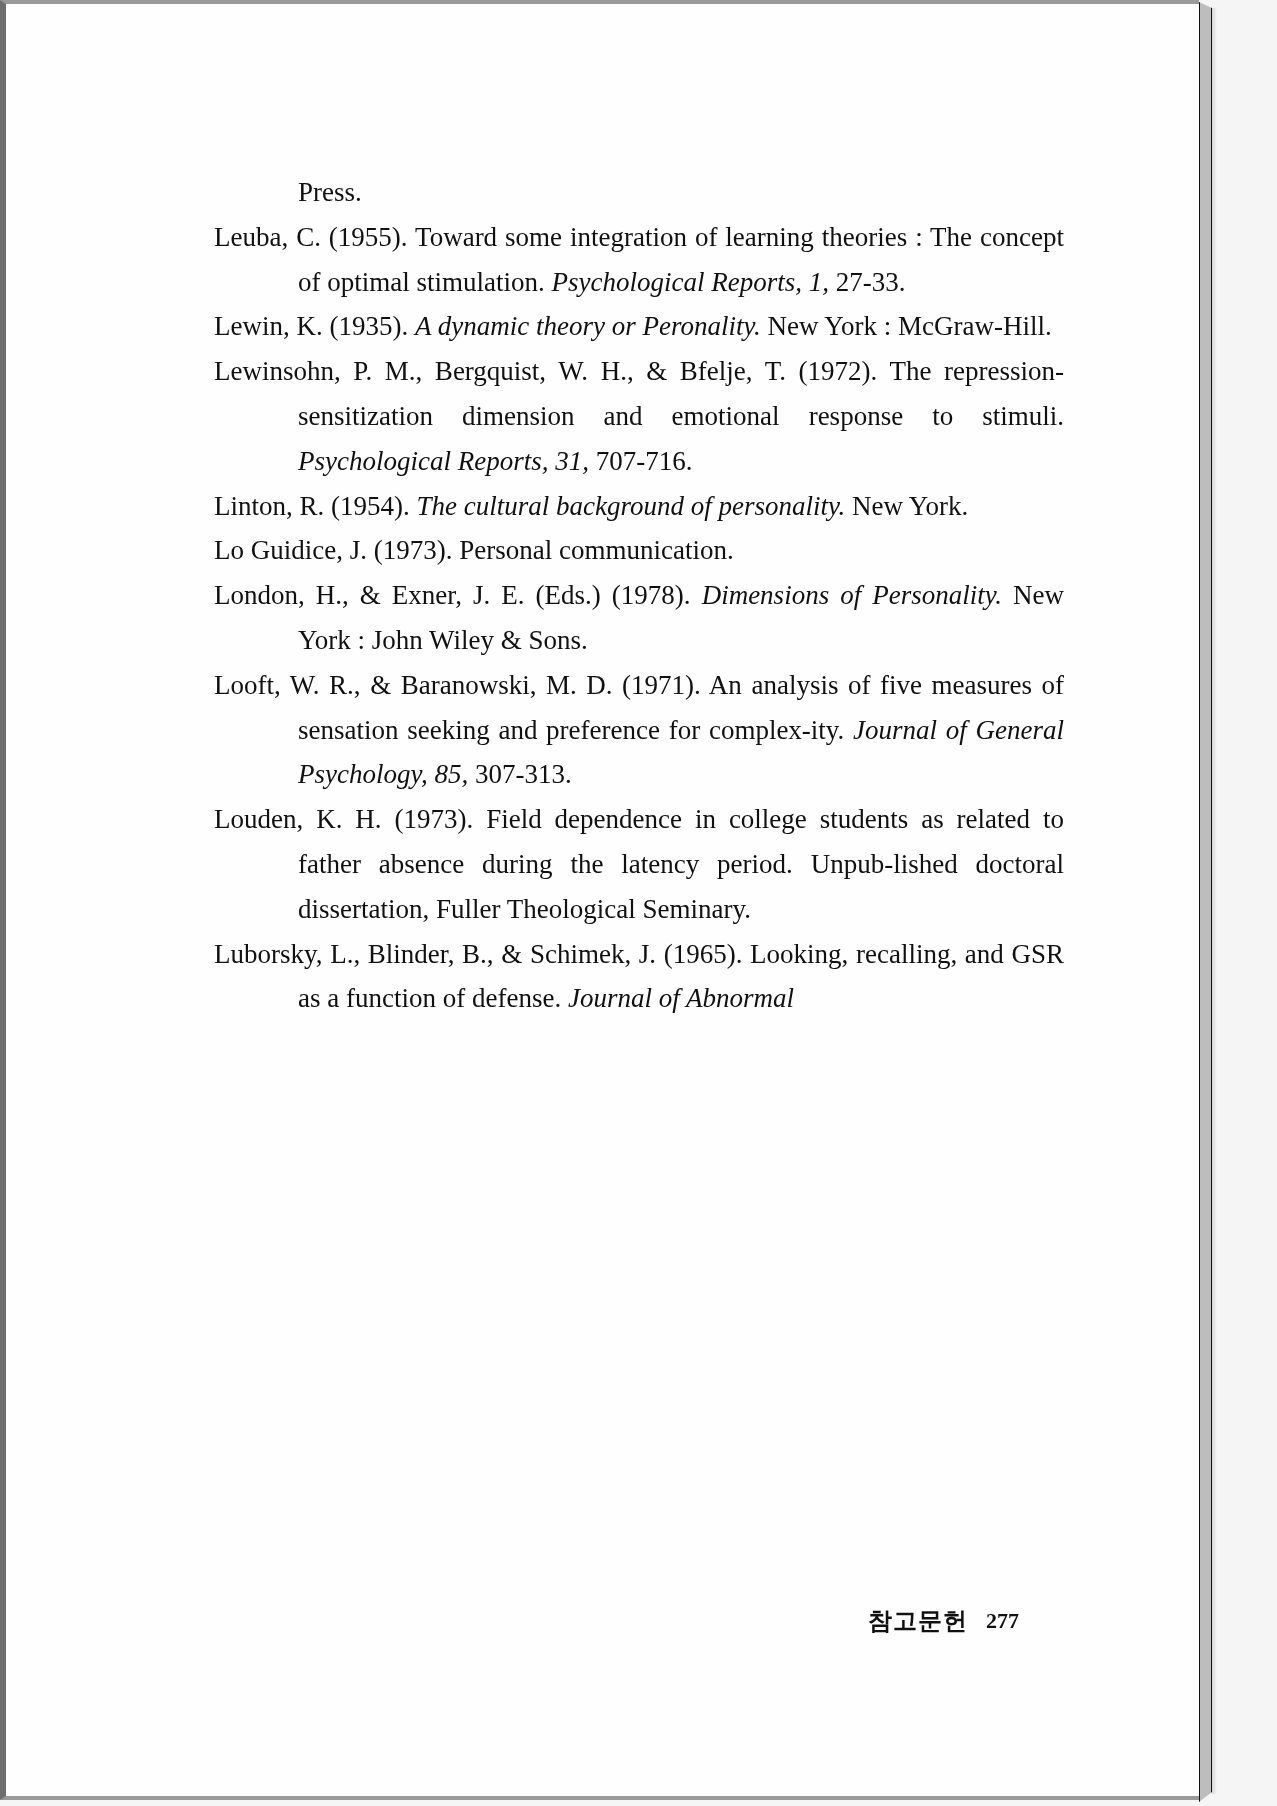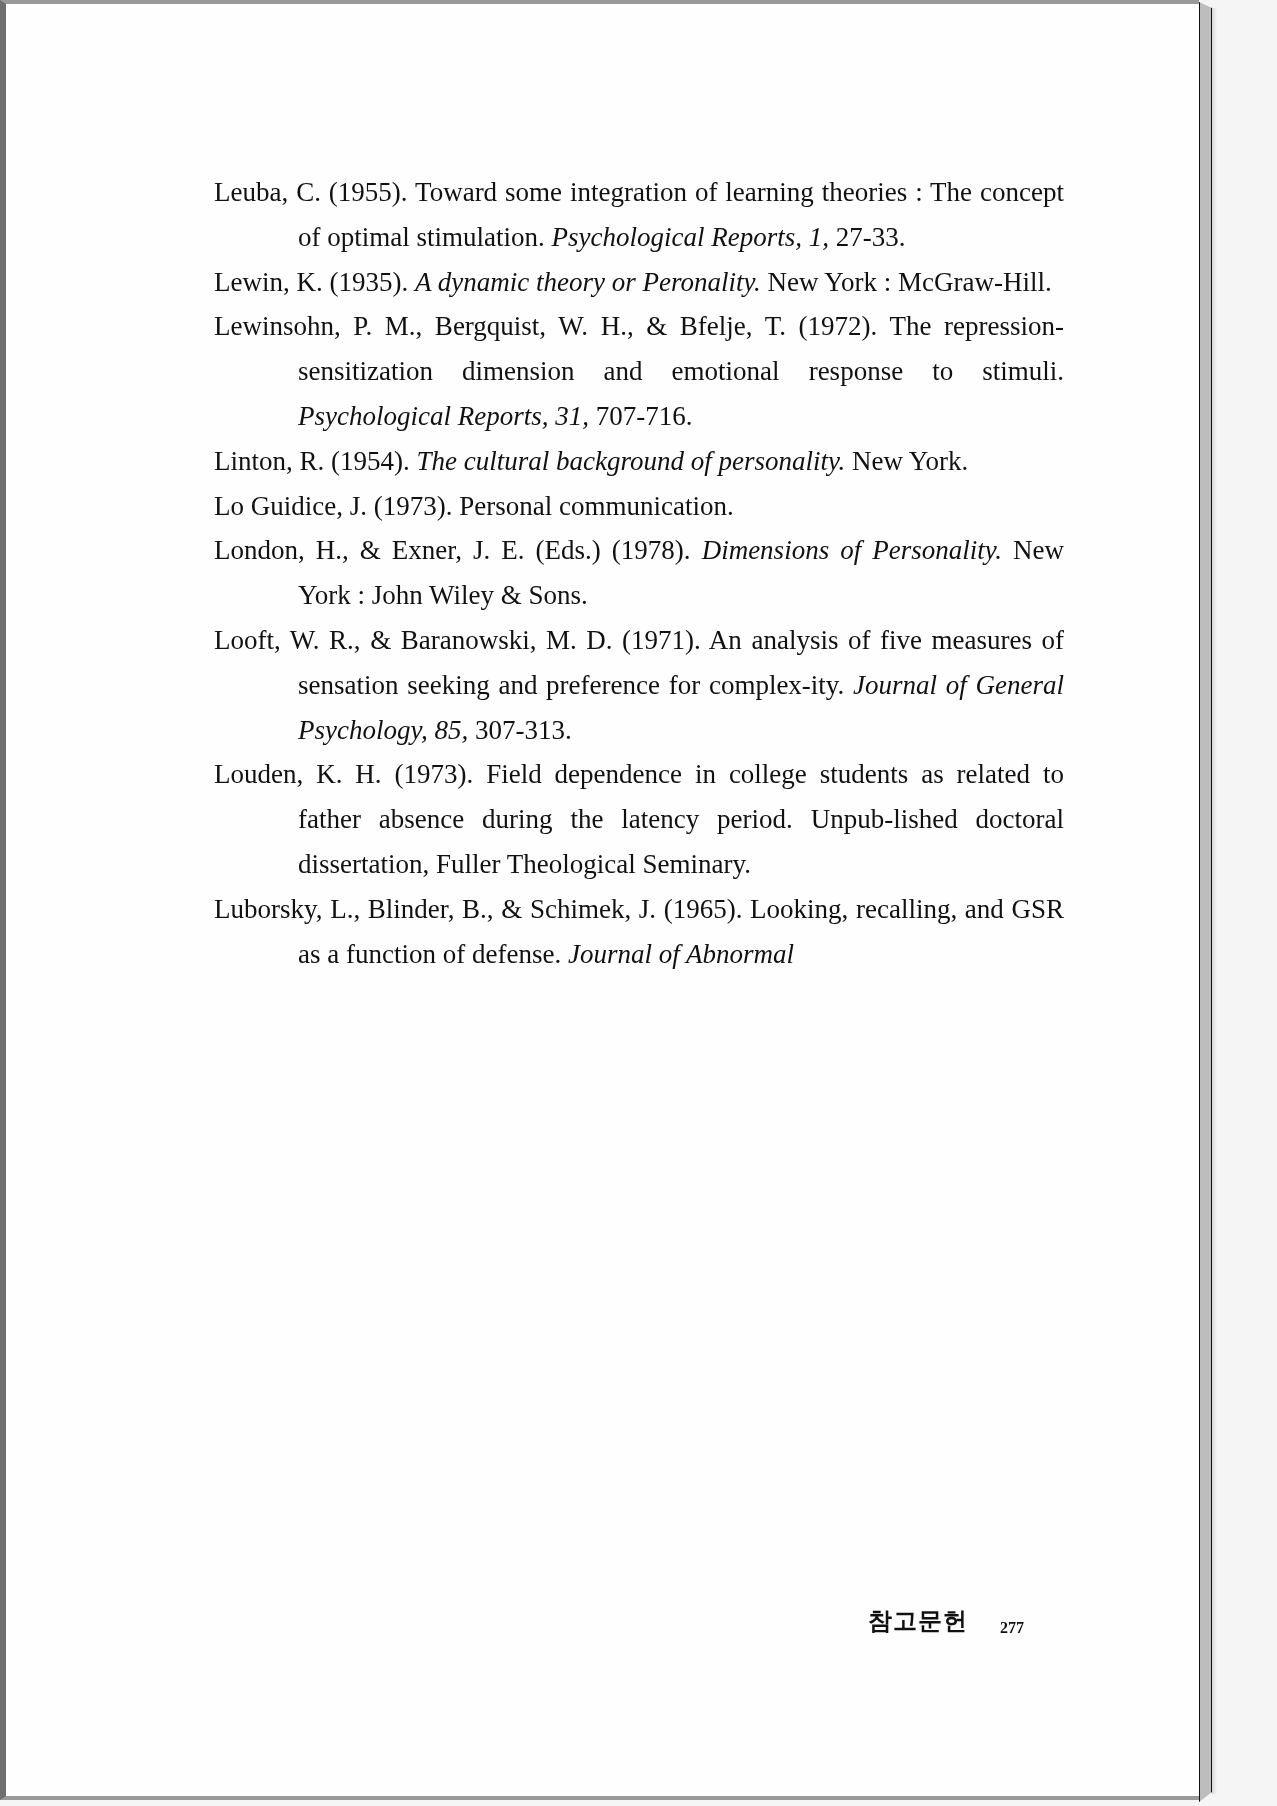--- a/index.html
+++ b/index.html
@@ -30,33 +30,34 @@
     position: absolute; left: 214px; top: 170px; width: 850px;
     font-size: 27px; line-height: 44.8px;
   }
   .entry {
     padding-left: 84px; text-indent: -84px; text-align: justify;
   }
   .entry.cont { padding-left: 84px; text-indent: 0; }
   .it { font-style: italic; }
   .footer {
     position: absolute; left: 868px; top: 1605px;
-    font-size: 26px; display: flex; gap: 32px; align-items: flex-end;
+    font-size: 26px; display: flex; gap: 18px; align-items: center;
   }
   .footer .kor { font-family: "DejaVu Sans", sans-serif; font-weight: bold; font-size: 24px; letter-spacing: 1px;}
-  .footer .num { font-weight: bold; font-size: 16px; }
+  .footer .num { font-weight: bold; font-size: 22px; }
 </style>
 </head>
 <body>
 
 <div class="page"></div>
 <div class="spine"></div>
 <div class="spine-shadow"></div>
 
 <div class="refs" id="refs">
+    <div class="entry cont"><span>Press.</span></div>
     <div class="entry"><span>Leuba, C. (1955). Toward some integration of learning theories : The concept of optimal stimulation. </span><span class="it">Psychological Reports, 1,</span><span> 27-33.</span></div>
     <div class="entry"><span>Lewin, K. (1935). </span><span class="it">A dynamic theory or Peronality.</span><span> New York : McGraw-Hill.</span></div>
     <div class="entry"><span>Lewinsohn, P. M., Bergquist, W. H., &amp; Bfelje, T. (1972). The repression-sensitization dimension and emotional response to stimuli. </span><span class="it">Psychological Reports, 31,</span><span> 707-716.</span></div>
     <div class="entry"><span>Linton, R. (1954). </span><span class="it">The cultural background of personality.</span><span> New York.</span></div>
     <div class="entry"><span>Lo Guidice, J. (1973). Personal communication.</span></div>
     <div class="entry"><span>London, H., &amp; Exner, J. E. (Eds.) (1978). </span><span class="it">Dimensions of Personality.</span><span> New York : John Wiley &amp; Sons.</span></div>
     <div class="entry"><span>Looft, W. R., &amp; Baranowski, M. D. (1971). An analysis of five measures of sensation seeking and preference for complex-ity. </span><span class="it">Journal of General Psychology, 85,</span><span> 307-313.</span></div>
     <div class="entry"><span>Louden, K. H. (1973). Field dependence in college students as related to father absence during the latency period. Unpub-lished doctoral dissertation, Fuller Theological Seminary.</span></div>
     <div class="entry"><span>Luborsky, L., Blinder, B., &amp; Schimek, J. (1965). Looking, recalling, and GSR as a function of defense. </span><span class="it">Journal of Abnormal</span></div>
   </div>

